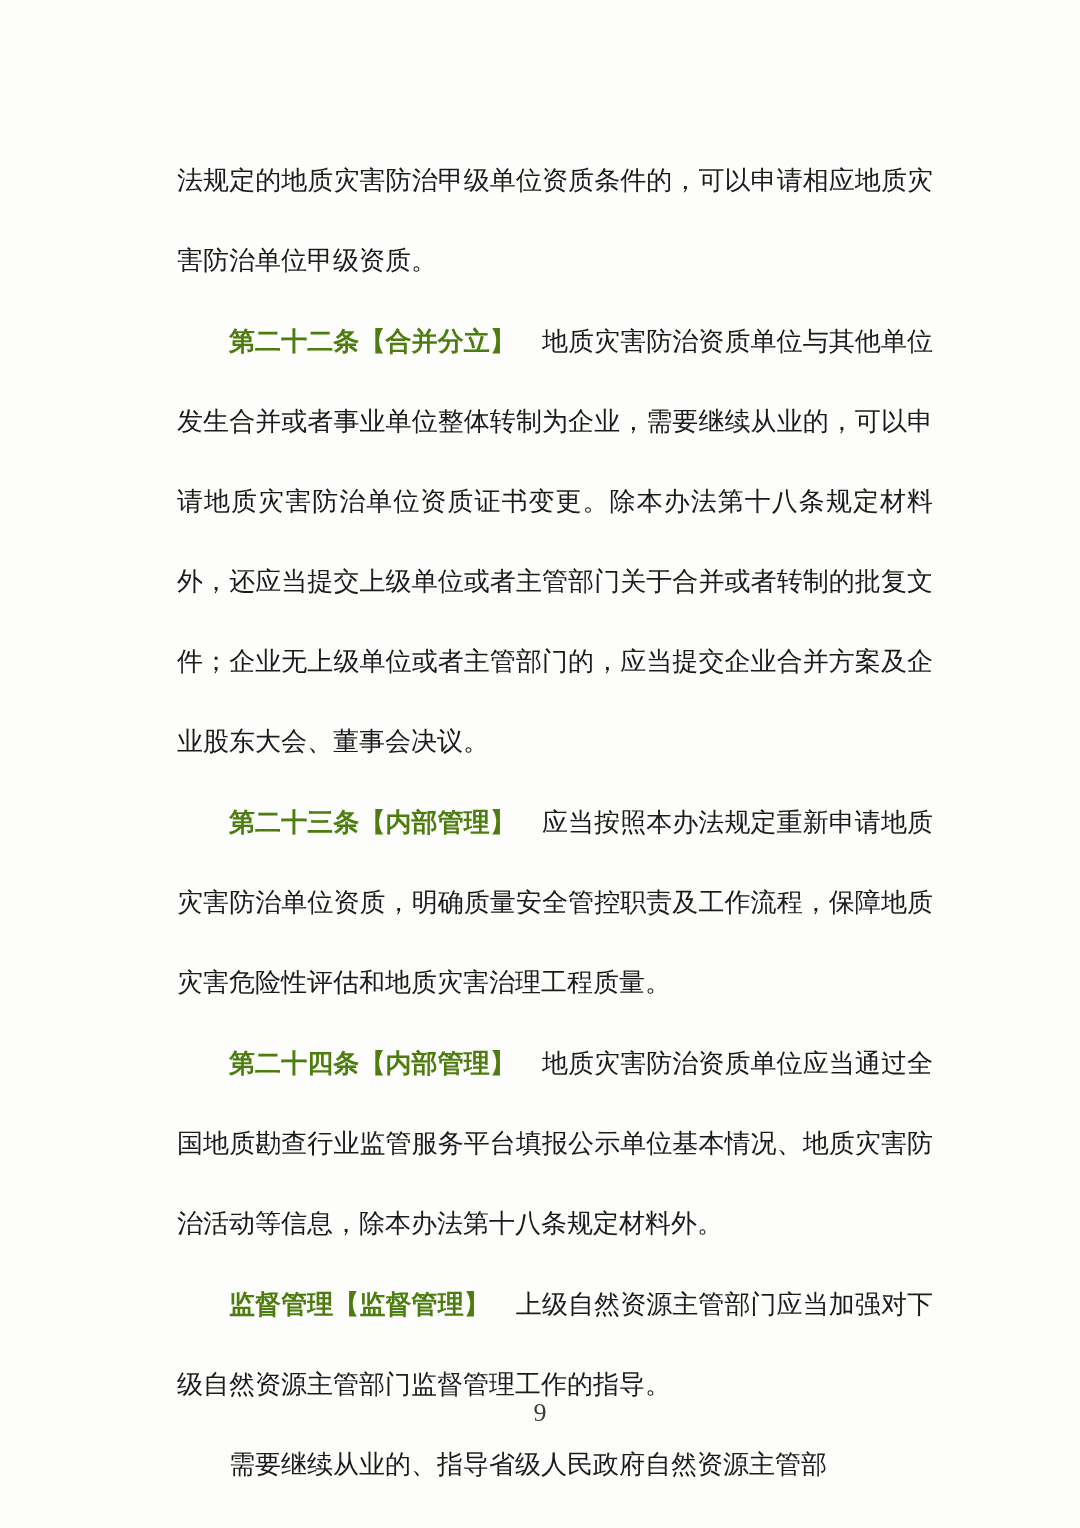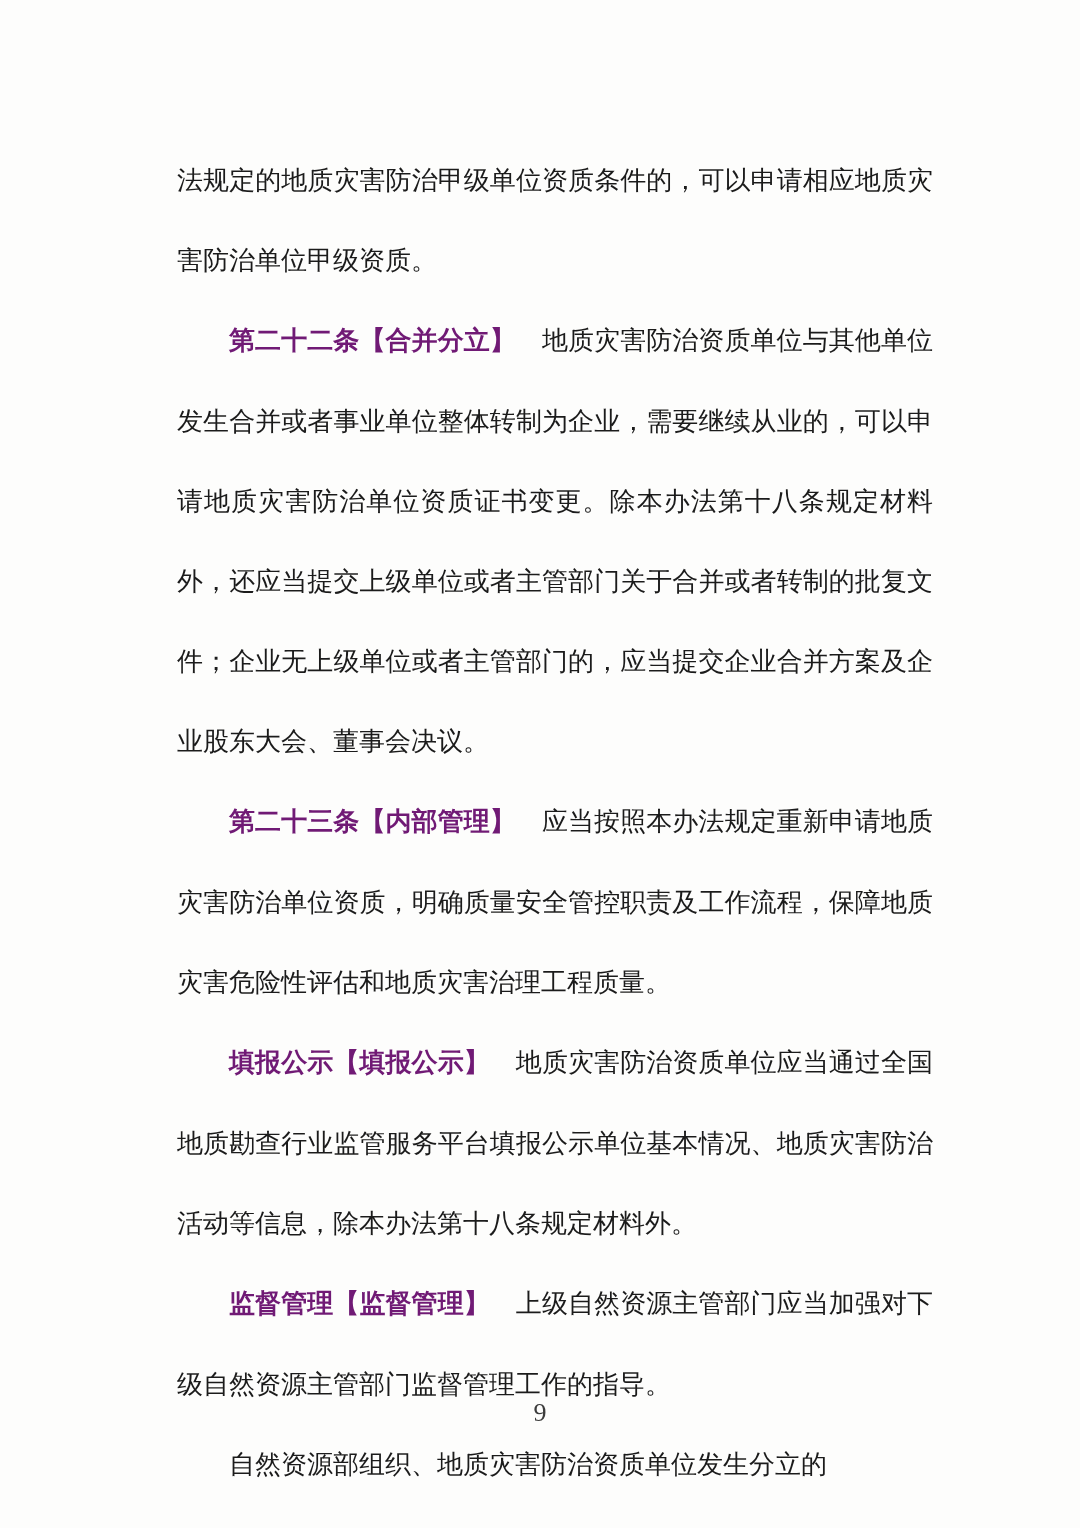--- a/index.html
+++ b/index.html
@@ -34,22 +34,22 @@
   .para {
     margin: 0;
     padding: 0;
     text-indent: 2em;
   }
   .para.no-indent {
     text-indent: 0;
   }
   .art-head {
     font-weight: 700;
-    color: #701a75;
-    font-family: Liberation Mono, monospace;
+    color: #4d7c0f;
+    font-family: Liberation Sans, sans-serif;
     margin-right: 1em;
   }
   .page-number {
     position: absolute;
     left: 0;
     right: 0;
     top: 1396px;
     text-align: center;
     font-size: 26px;
     line-height: 34px;
@@ -63,22 +63,22 @@
 <div class="page">
   <main class="content">
 
     <p class="para no-indent">法规定的地质灾害防治甲级单位资质条件的，可以申请相应地质灾害防治单位甲级资质。</p>
 
     <p class="para"><b class="art-head">第二十二条【合并分立】</b><span>地质灾害防治资质单位与其他单位发生合并或者事业单位整体转制为企业，需要继续从业的，可以申请地质灾害防治单位资质证书变更。除本办法第十八条规定材料外，还应当提交上级单位或者主管部门关于合并或者转制的批复文件；企业无上级单位或者主管部门的，应当提交企业合并方案及企业股东大会、董事会决议。</span></p>
 
 
     <p class="para"><b class="art-head">第二十三条【内部管理】</b><span>应当按照本办法规定重新申请地质灾害防治单位资质，明确质量安全管控职责及工作流程，保障地质灾害危险性评估和地质灾害治理工程质量。</span></p>
 
-    <p class="para"><b class="art-head">填报公示【填报公示】</b><span>地质灾害防治资质单位应当通过全国地质勘查行业监管服务平台填报公示单位基本情况、地质灾害防治活动等信息，除本办法第十八条规定材料外。</span></p>
+    <p class="para"><b class="art-head">第二十四条【内部管理】</b><span>地质灾害防治资质单位应当通过全国地质勘查行业监管服务平台填报公示单位基本情况、地质灾害防治活动等信息，除本办法第十八条规定材料外。</span></p>
 
     <p class="para"><b class="art-head">监督管理【监督管理】</b><span>上级自然资源主管部门应当加强对下级自然资源主管部门监督管理工作的指导。</span></p>
 
-    <p class="para">自然资源部组织、地质灾害防治资质单位发生分立的</p>
+    <p class="para">需要继续从业的、指导省级人民政府自然资源主管部</p>
 
   </main>
 
   <div class="page-number">9</div>
 </div>
 
 </body></html>

